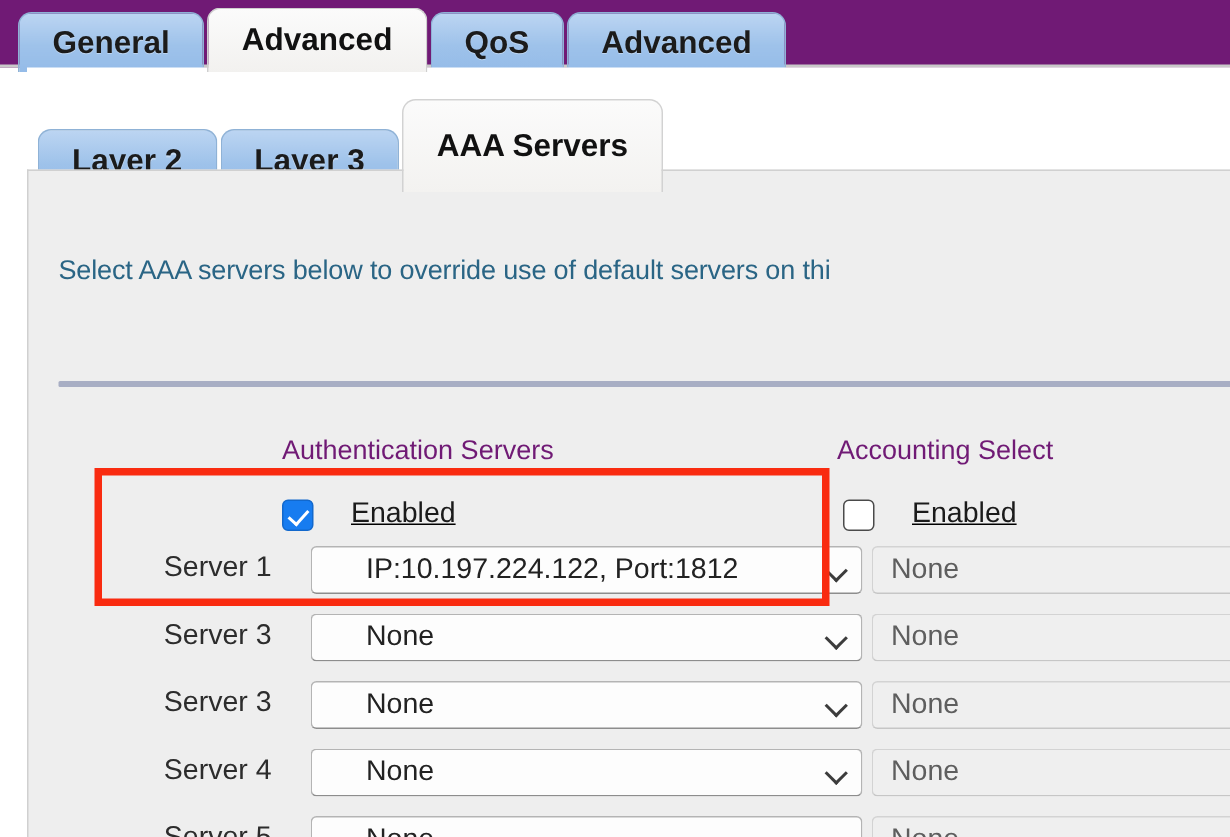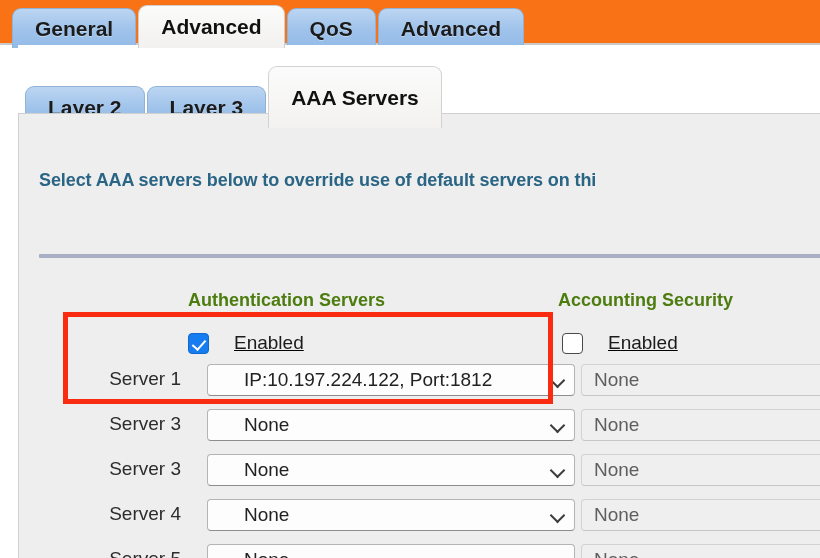--- a/index.html
+++ b/index.html
@@ -23,21 +23,21 @@
     overflow: hidden;
   }
 
   
   .tabstrip {
     position: absolute;
     left: 0;
     top: 0;
     width: 820px;
     height: 45px;
-    background: #f97316;
+    background: #701a75;
     border-bottom: 2px solid #c9c9c9;
     box-sizing: border-box;
   }
   .tabstrip .tabs-inner {
     position: absolute;
     left: 12px;
     top: 5px;
     display: flex;
     align-items: flex-end;
     gap: 0px;
@@ -130,21 +130,21 @@
     border-top: 1px solid #d0d0d0;
     box-sizing: border-box;
     overflow: hidden;
   }
 
   .intro-text {
     position: absolute;
     left: 20px;
     top: 56px;
     font-size: 18px;
-    font-weight: bold;
+    font-weight: normal;
     color: #2a6585;
     white-space: nowrap;
     letter-spacing: -0.1px;
   }
 
   .section-title {
     position: absolute;
     left: 20px;
     top: 101px;
     font-size: 18px;
@@ -160,22 +160,22 @@
     width: 782px;
     height: 4px;
     background: #a8aec4;
     border-radius: 1px;
   }
 
   
   .col-head {
     position: absolute;
     font-size: 18px;
-    font-weight: bold;
-    color: #4d7c0f;
+    font-weight: normal;
+    color: #701a75;
     white-space: nowrap;
   }
   .col-head.auth { left: 169px; top: 176px; }
   .col-head.acct { left: 539px; top: 176px; }
 
   .enabled-row {
     position: absolute;
     top: 212px;
     height: 28px;
   }
@@ -335,21 +335,21 @@
   </div>
 
   <div class="panel">
 
     <div class="intro-text">Select AAA servers below to override use of default servers on thi</div>
 
 
     <div class="rule"></div>
 
     <div class="col-head auth">Authentication Servers</div>
-    <div class="col-head acct">Accounting Security</div>
+    <div class="col-head acct">Accounting Select</div>
 
     <div class="enabled-row auth">
       <label class="chk-wrap">
         <span class="chkbox on"></span>
         <span class="chk-label">Enabled</span>
       </label>
     </div>
 
     <div class="enabled-row acct">
       <label class="chk-wrap">

